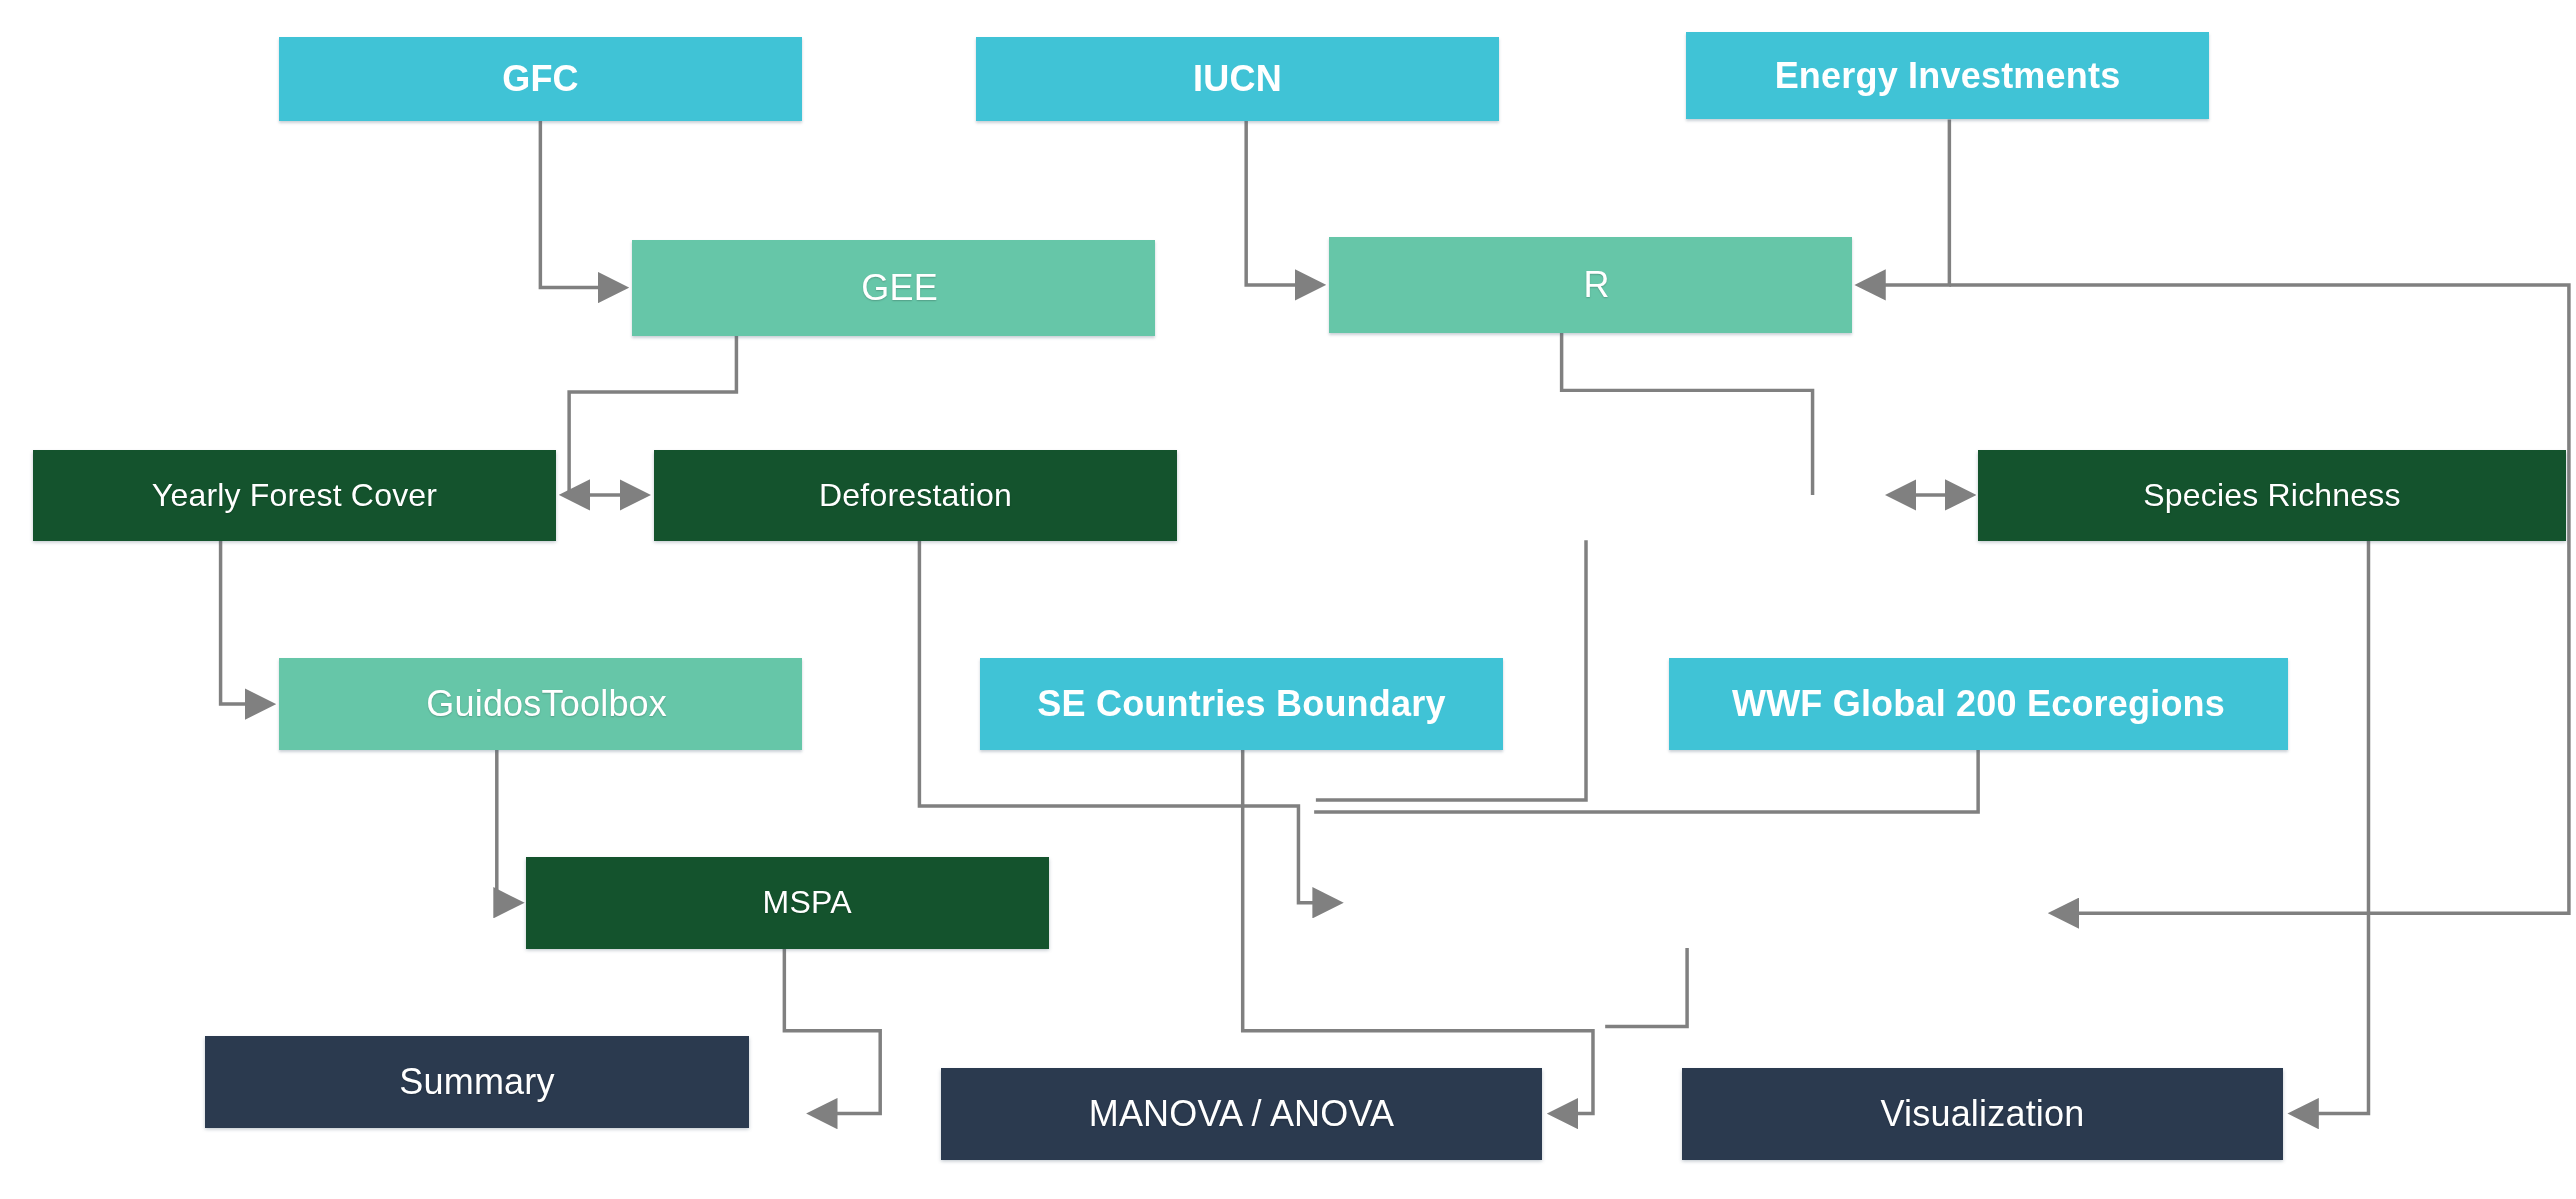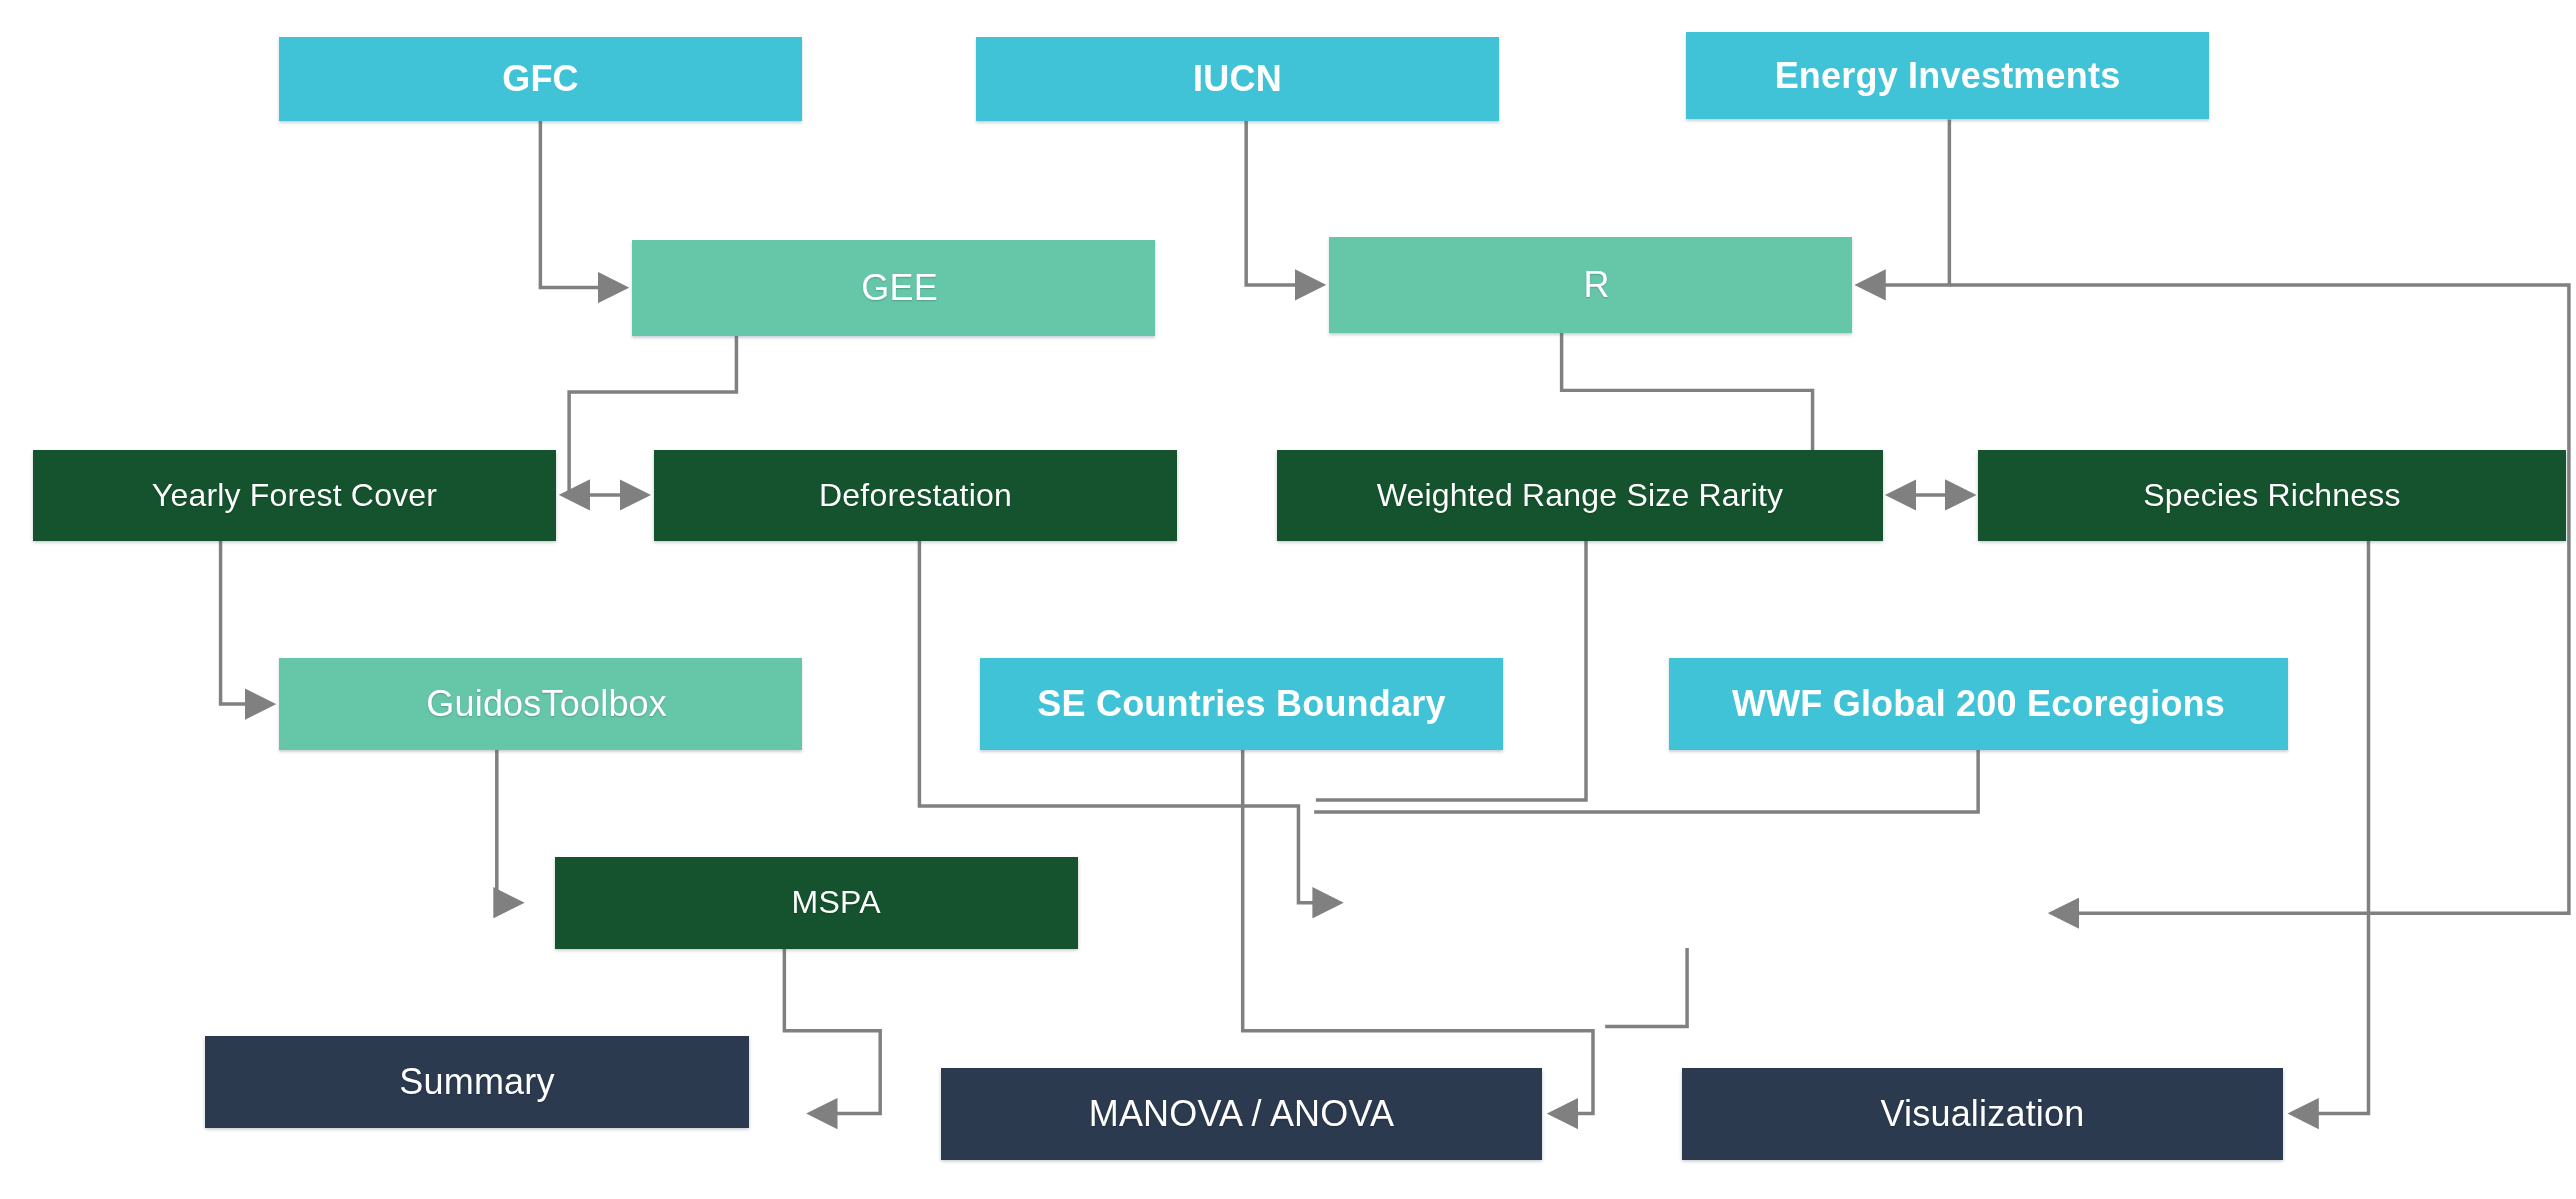--- a/index.html
+++ b/index.html
@@ -143,41 +143,38 @@
   </div>
 
   <div class="node product" style="left:33px; top:450px; width:523px; height:91px;">
     <span>Yearly Forest Cover</span>
   </div>
 
   <div class="node product" style="left:654px; top:450px; width:523px; height:91px;">
     <span>Deforestation</span>
   </div>
 
-  <div class="node product" style="left:1277px; top:450px; width:606px; height:91px;">
-    <span>Weighted Range Size Rarity</span>
-  </div>
 
   <div class="node product" style="left:1978px; top:450px; width:588px; height:91px;">
     <span>Species Richness</span>
   </div>
 
   <div class="node tool" style="left:279px; top:658px; width:523px; height:92px;">
     <span>GuidosToolbox</span>
   </div>
 
   <div class="node source" style="left:980px; top:658px; width:523px; height:92px;">
     <span>SE Countries Boundary</span>
   </div>
 
   <div class="node source" style="left:1669px; top:658px; width:619px; height:92px;">
     <span>WWF Global 200 Ecoregions</span>
   </div>
 
-  <div class="node product" style="left:555px; top:857px; width:523px; height:92px;padding-left:48px;">
+  <div class="node product" style="left:526px; top:857px; width:523px; height:92px;padding-left:48px;">
     <span>MSPA</span>
   </div>
 
 
   <div class="node analysis" style="left:205px; top:1036px; width:544px; height:92px;">
     <span>Summary</span>
   </div>
 
   <div class="node analysis" style="left:941px; top:1068px; width:601px; height:92px;">
     <span>MANOVA / ANOVA</span>

